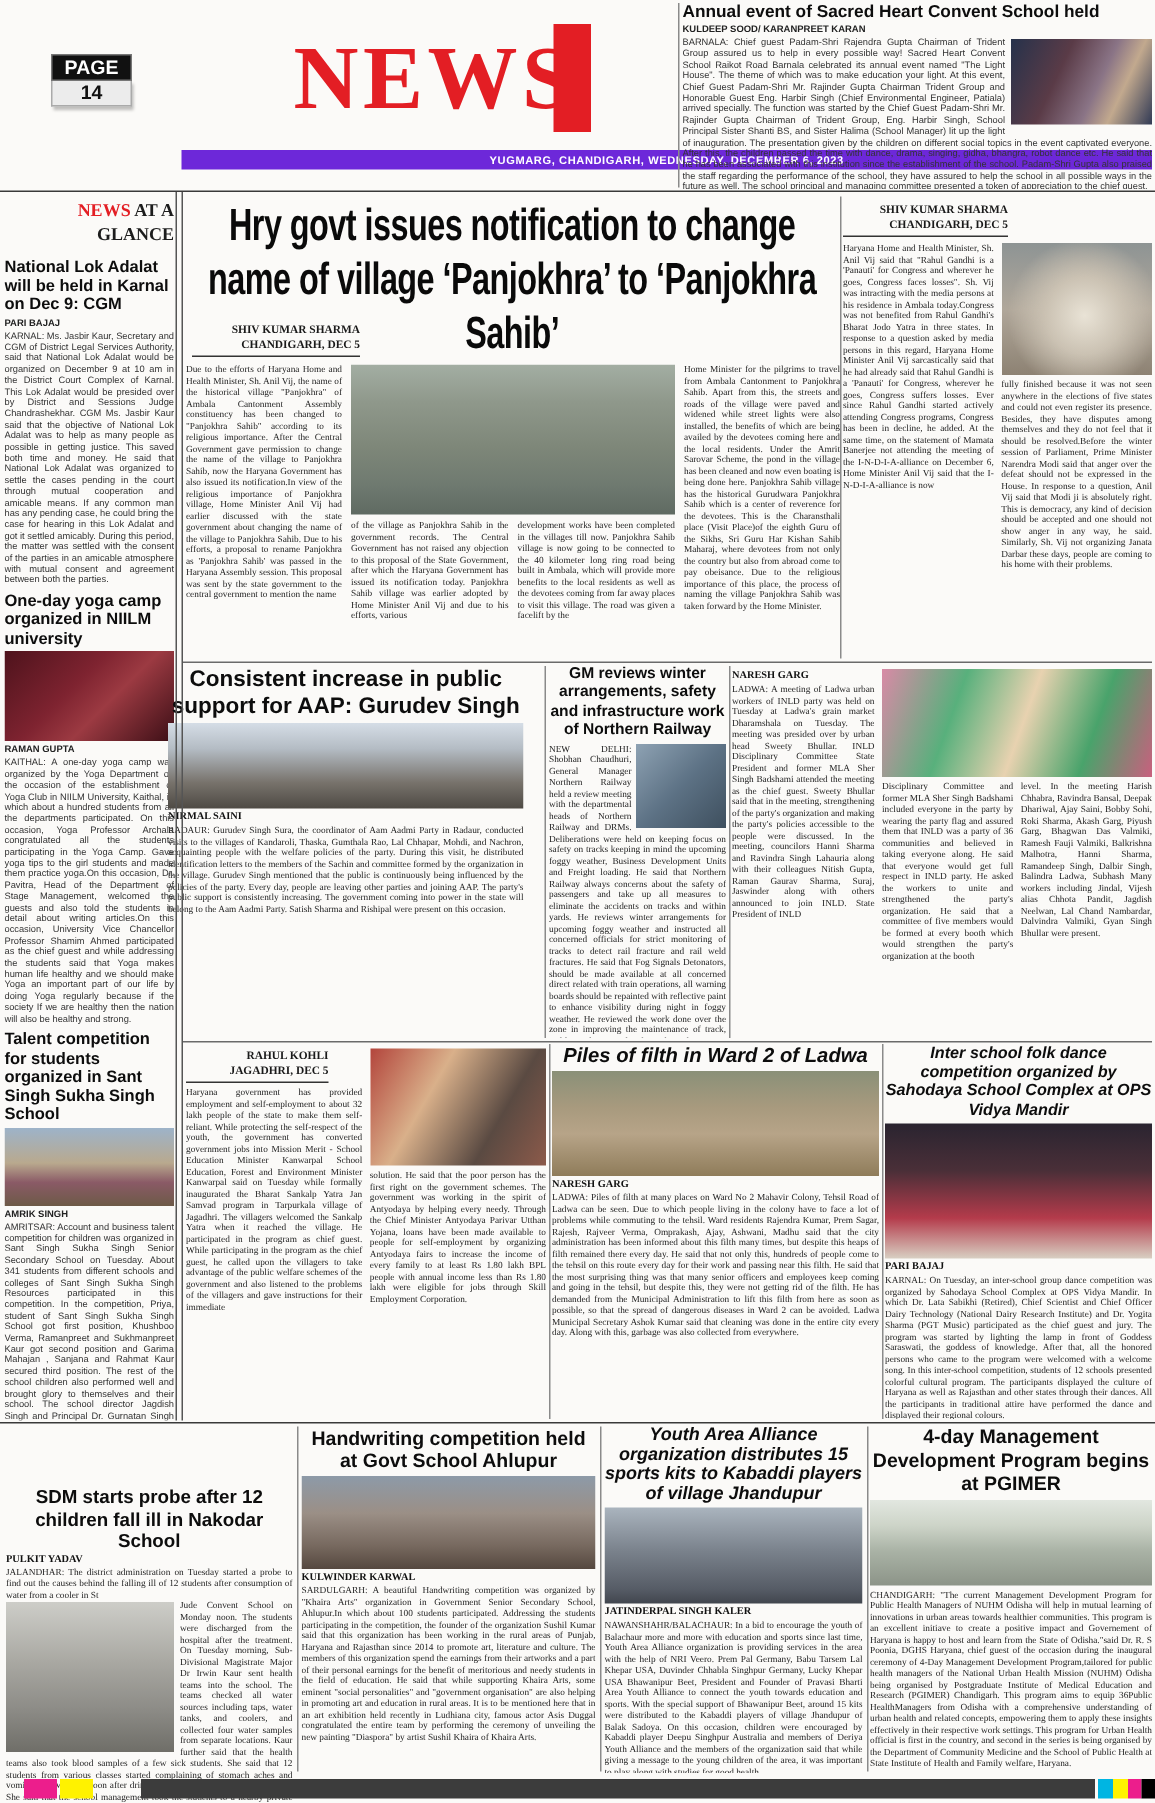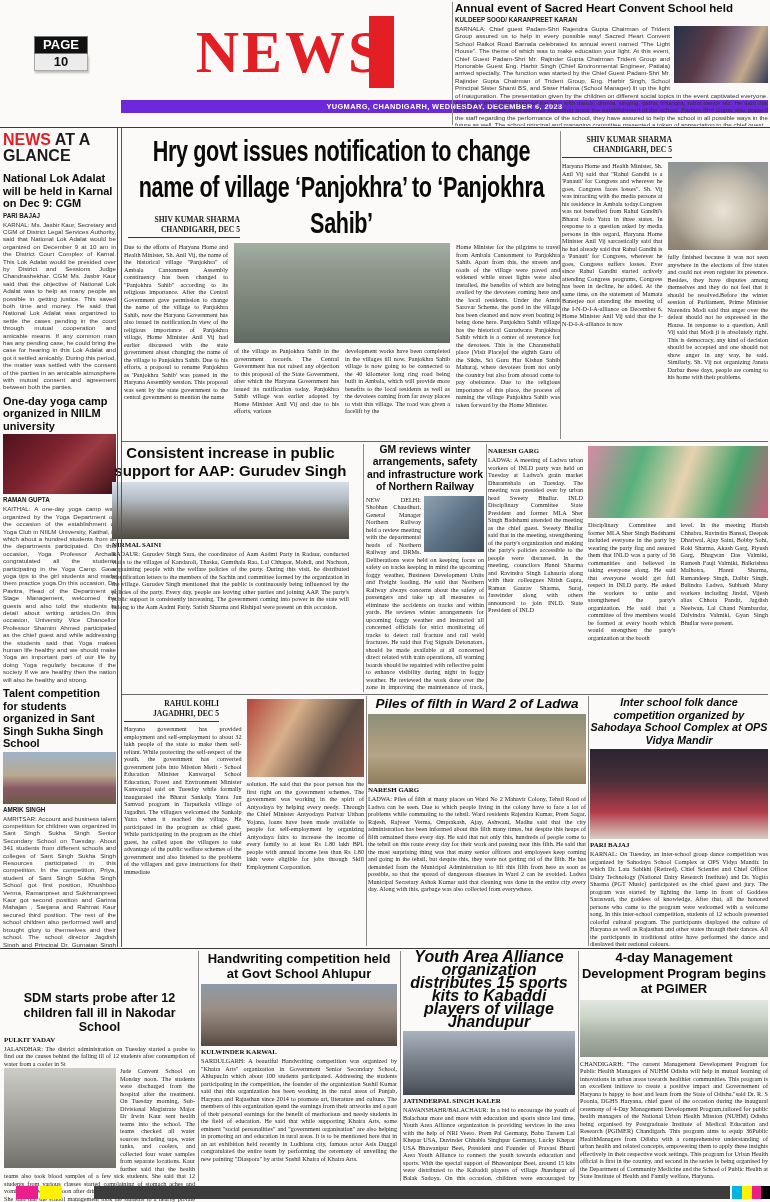--- a/index.html
+++ b/index.html
@@ -24,22 +24,22 @@
   #masthead-block{position:absolute;left:369px;top:16px;width:25px;height:72px;background:#e31e24;}
   #datebar{position:absolute;left:121px;top:100px;width:647px;height:13px;background:#6d28d9;color:#fff;
            font-family:"Liberation Sans",sans-serif;font-weight:bold;font-size:7.4px;line-height:13px;
            text-align:center;letter-spacing:.4px;}
   #page-badge{position:absolute;left:34px;top:36px;width:54px;text-align:center;
               font-family:"Liberation Sans",sans-serif;font-weight:bold;}
   #page-badge .badge-top{background:#111;color:#fff;font-size:13px;line-height:16px;border:1px solid #777;}
   #page-badge .badge-bottom{background:#ececec;color:#111;font-size:13px;line-height:16px;border:1px solid #aaa;border-top:none;box-shadow:1px 2px 2px rgba(0,0,0,.25);}
   
   #glance{left:3px;top:130px;width:113px;height:817px;}
-  #glance-header{font-family:Liberation Sans, sans-serif;font-weight:bold;font-size:16px;line-height:16px;
-                 text-align:left;padding:2px 0 4px 0;}
+  #glance-header{font-family:Liberation Serif, serif;font-weight:bold;font-size:12px;line-height:16px;
+                 text-align:right;padding:2px 0 4px 0;}
   #glance-header .red{color:#e31e24;}
   .g-head{font-size:11px;line-height:12.5px;margin:4px 0 2px 0;}
   
   #main-headline{position:absolute;left:124px;top:133px;width:604px;transform:scaleX(0.72);transform-origin:left top;
                  font-family:"Liberation Sans",sans-serif;font-weight:800;font-size:30px;line-height:36px;
                  text-align:center;letter-spacing:-0.5px;color:#0a0a0a;}
   #main-byline{left:128px;top:215px;width:112px;}
   #main-body{left:124px;top:243px;width:436px;height:197px;display:grid;grid-template-columns:104px 1fr 104px;grid-gap:6px;}
   .mid-cols{display:grid;grid-template-columns:1fr 1fr;grid-gap:6px;margin-top:4px;}
   
@@ -63,21 +63,21 @@
   .h-filth{font-size:13.5px;line-height:15px;}
   #folk{left:590px;top:696px;width:178px;height:250px;}
   .h-folk{font-size:10.8px;line-height:12.6px;}
   
   #sdm{left:4px;top:951px;width:191px;height:230px;margin-top:40px;}
   .h-sdm{font-size:12.5px;line-height:14.5px;}
   .sdm-float{float:left;width:112px;height:100px;margin:1px 4px 2px 0;}
   #handw{left:201px;top:951px;width:196px;height:231px;}
   .h-handw{font-size:13px;line-height:15px;}
   #youth{left:403px;top:950px;width:172px;height:232px;}
-  .h-youth{font-size:16px;line-height:13px;}
+  .h-youth{font-size:12px;line-height:13px;}
   #pgimer{left:580px;top:950px;width:188px;height:240px;}
   .h-pgimer{font-size:13px;line-height:15.5px;}
   
   #annual{left:455px;top:2px;width:313px;height:124px;}
   .h-annual{font-size:11.5px;line-height:13px;text-align:left;}
   .annual-ph{float:right;width:94px;height:57px;margin:1px 0 2px 4px;}
   
   .ph{background:#b9b3a8;}
   .ph-annual{background:linear-gradient(115deg,#26324b 0%,#5a3b47 35%,#8a7486 60%,#c2a98e 75%,#313a55 100%);}
   .ph-aerial{background:linear-gradient(180deg,#a3aea3 0%,#8f988b 25%,#7e8779 55%,#6f7a70 80%,#5f6a62 100%),radial-gradient(circle at 45% 65%,#cfd3c2 0%,transparent 40%);}
@@ -101,21 +101,21 @@
   
   .reg{position:absolute;top:1186px;height:13px;}
 </style>
 </head>
 <body>
 
 <div id="page">
 
   <div id="page-badge">
     <div class="badge-top">PAGE</div>
-    <div class="badge-bottom">10</div>
+    <div class="badge-bottom">14</div>
   </div>
   <div id="masthead">NEWS</div>
   <div id="masthead-block"></div>
   <div id="datebar">YUGMARG, CHANDIGARH, WEDNESDAY, DECEMBER 6, 2023</div>
 
   <div id="annual" class="box">
     <div class="hs h-annual">Annual event of Sacred Heart Convent School held</div>
     <div class="by-sans">KULDEEP SOOD/ KARANPREET KARAN</div>
     <div class="ph ph-annual annual-ph"></div>
     <p class="bt-sans">BARNALA: Chief guest Padam-Shri Rajendra Gupta Chairman of Trident Group assured us to help in every possible way! Sacred Heart Convent School Raikot Road Barnala celebrated its annual event named "The Light House". The theme of which was to make education your light. At this event, Chief Guest Padam-Shri Mr. Rajinder Gupta Chairman Trident Group and Honorable Guest Eng. Harbir Singh (Chief Environmental Engineer, Patiala) arrived specially. The function was started by the Chief Guest Padam-Shri Mr. Rajinder Gupta Chairman of Trident Group, Eng. Harbir Singh, School Principal Sister Shanti BS, and Sister Halima (School Manager) lit up the light of inauguration. The presentation given by the children on different social topics in the event captivated everyone. After this, the children passed the time with dance, drama, singing, gidha, bhangra, robot dance etc. He said that he has been associated with this institution since the establishment of the school. Padam-Shri Gupta also praised the staff regarding the performance of the school, they have assured to help the school in all possible ways in the future as well. The school principal and managing committee presented a token of appreciation to the chief guest.</p>

